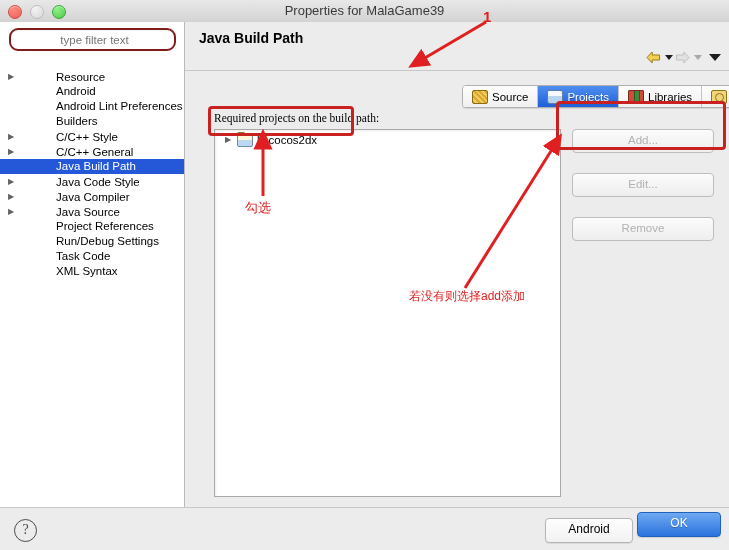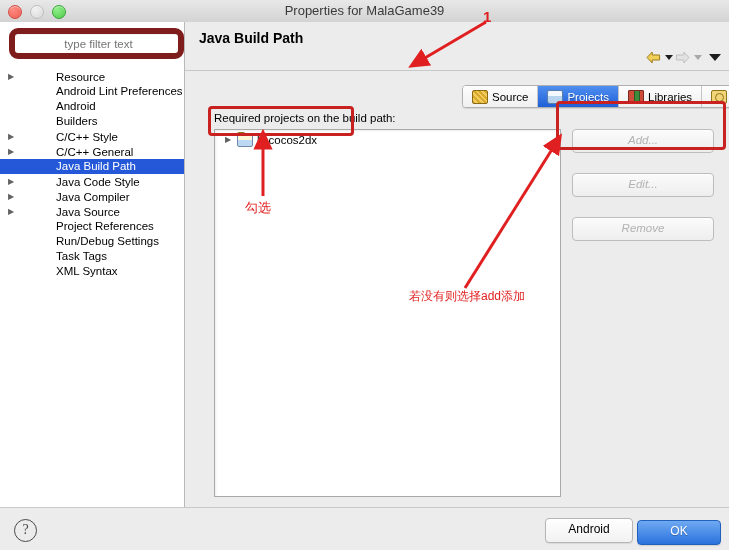--- a/index.html
+++ b/index.html
@@ -27,21 +27,21 @@
     text-align:center;font-size:13px;color:#3a3a3a;font-weight:400;
   }
 
   
   .leftpane{
     position:absolute;left:0;top:22px;width:184px;height:485px;
     background:#fff;border-right:1px solid #b9b9b9;
   }
   .filterbox{
     position:absolute;left:9px;top:6px;width:163px;height:19px;
-    border:6px solid #7f1d1d;border-radius:9px;background:#fff;
+    border:2px solid #7f1d1d;border-radius:9px;background:#fff;
     box-shadow:inset 0 1px 1px rgba(0,0,0,.05);
   }
   .filterbox input{
     width:100%;height:17px;border:0;outline:none;background:transparent;
     text-align:center;font-size:11.5px;color:#9b9b9b;
     font-family:"Liberation Sans","DejaVu Sans",sans-serif;
   }
   .tree{position:absolute;left:0;top:47px;width:184px;}
   .tnode{
     position:relative;height:15px;line-height:15px;font-size:11.5px;
@@ -94,21 +94,21 @@
   .ic-proj{background:#cfe2f6;border:1px solid #5b7fa6;border-radius:2px 2px 3px 3px;
            background-image:linear-gradient(to bottom,#f4f9ff 0 40%,#b8d4ef 40% 100%);}
   .ic-lib{background:#cf4b3a;border:1px solid #7d2a1e;border-radius:1px;}
   .ic-lib:after{content:"";position:absolute;left:5px;top:0;width:4px;height:100%;
                 background:#3f8a3c;border-left:1px solid #255d23;border-right:1px solid #255d23;}
   .ic-ord{background:#f2d479;border:1px solid #8f7418;border-radius:2px;}
   .ic-ord:after{content:"";position:absolute;left:3px;top:2px;width:7px;height:7px;
                 border:1px solid #8f7418;border-radius:50%;}
 
   
-  .grouplabel{position:absolute;left:29px;top:90px;font-size:11.5px;color:#000;}
+  .grouplabel{position:absolute;left:29px;top:90px;font-size:11.5px;color:#000;font-family:Liberation Serif, serif;}
   .listbox{
     position:absolute;left:29px;top:107px;width:345px;height:366px;
     background:#fff;border:1px solid #a9a9a9;
     box-shadow:inset 1px 1px 2px rgba(0,0,0,.08);
   }
   .listrow{
     height:16px;line-height:16px;padding-left:8px;font-size:11.5px;color:#000;
     display:flex;align-items:center;gap:4px;margin-top:2px;
   }
   .listrow .arrow{color:#5f5f5f;font-size:8px;display:inline-block;width:10px;text-align:center;}
@@ -120,39 +120,39 @@
     background:#e8c65a;border:1px solid #8a7322;border-bottom:none;border-radius:2px 2px 0 0;}
 
   .sidebtns{position:absolute;left:387px;top:107px;width:144px;}
   .btn{
     display:block;width:140px;height:22px;line-height:20px;text-align:center;
     font-size:11.5px;border:1px solid #bdbdbd;border-radius:4px;
     background:linear-gradient(to bottom,#fbfbfb,#eeeeee);
     color:#aeaeae;box-shadow:0 1px 0 rgba(255,255,255,.7) inset;
     margin-bottom:20px;
   }
-  .btn.disabled{color:#b2b2b2;font-style:italic;}
+  .btn.disabled{color:#b2b2b2;}
 
   
   .bottombar{
     position:absolute;left:0;top:507px;width:729px;height:43px;
     background:#ececec;border-top:1px solid #c8c8c8;
   }
   .helpbtn{
     position:absolute;left:14px;top:11px;width:21px;height:21px;border-radius:50%;
     border:1.4px solid #4a4a4a;color:#4a4a4a;font-size:14px;line-height:19px;text-align:center;
     font-family:"Liberation Serif","DejaVu Serif",serif;background:transparent;
   }
   .btn-cancel{
     position:absolute;right:96px;top:10px;width:86px;height:23px;line-height:21px;text-align:center;
     font-size:12px;color:#000;background:linear-gradient(to bottom,#fefefe,#f2f2f2);
     border:1px solid #b5b5b5;border-radius:4px;box-shadow:0 1px 1px rgba(0,0,0,.08);
   }
   .btn-ok{
-    position:absolute;right:8px;top:12px;width:82px;height:23px;line-height:21px;text-align:center;
+    position:absolute;right:8px;top:4px;width:82px;height:23px;line-height:21px;text-align:center;
     font-size:12px;color:#fff;background:linear-gradient(to bottom,#6fa9f2,#2a72dd);
     border:1px solid #2160bb;border-radius:4px;text-shadow:0 1px 0 rgba(0,0,0,.25);
     box-shadow:0 1px 1px rgba(0,0,0,.12);
   }
 
   
   .anno-box{position:absolute;border:3px solid #c92020;border-radius:4px;pointer-events:none;}
   #anno-box-list{left:208px;top:106px;width:140px;height:24px;}
   #anno-box-add{left:556px;top:101px;width:164px;height:43px;}
   .anno-num{
@@ -180,32 +180,32 @@
     </div>
     <div class="title-text">Properties for MalaGame39</div>
   </div>
 
   <div class="leftpane">
     <div class="filterbox">
       <input type="text" placeholder="type filter text" style="">
     </div>
     <div class="tree" id="tree">
         <div class="tnode"><span class="arrow">▶</span><span class="lbl">Resource</span></div>
+        <div class="tnode"><span class="arrow"></span><span class="lbl">Android</span></div>
         <div class="tnode"><span class="arrow"></span><span class="lbl">Android Lint Preferences</span></div>
-        <div class="tnode"><span class="arrow"></span><span class="lbl">Android</span></div>
         <div class="tnode"><span class="arrow"></span><span class="lbl">Builders</span></div>
         <div class="tnode"><span class="arrow">▶</span><span class="lbl">C/C++ Style</span></div>
         <div class="tnode"><span class="arrow">▶</span><span class="lbl">C/C++ General</span></div>
         <div class="tnode sel"><span class="arrow"></span><span class="lbl">Java Build Path</span></div>
         <div class="tnode"><span class="arrow">▶</span><span class="lbl">Java Code Style</span></div>
         <div class="tnode"><span class="arrow">▶</span><span class="lbl">Java Compiler</span></div>
         <div class="tnode"><span class="arrow">▶</span><span class="lbl">Java Source</span></div>
         <div class="tnode"><span class="arrow"></span><span class="lbl">Project References</span></div>
         <div class="tnode"><span class="arrow"></span><span class="lbl">Run/Debug Settings</span></div>
-        <div class="tnode"><span class="arrow"></span><span class="lbl">Task Tags</span></div>
+        <div class="tnode"><span class="arrow"></span><span class="lbl">Task Code</span></div>
         <div class="tnode"><span class="arrow"></span><span class="lbl">XML Syntax</span></div>
       </div>
   </div>
 
   <div class="rightpane">
     <div class="page-title">Java Build Path</div>
 
     <div class="navbtns">
       <span class="navico">
         <svg width="15" height="13" viewBox="0 0 15 13" aria-hidden="true">

